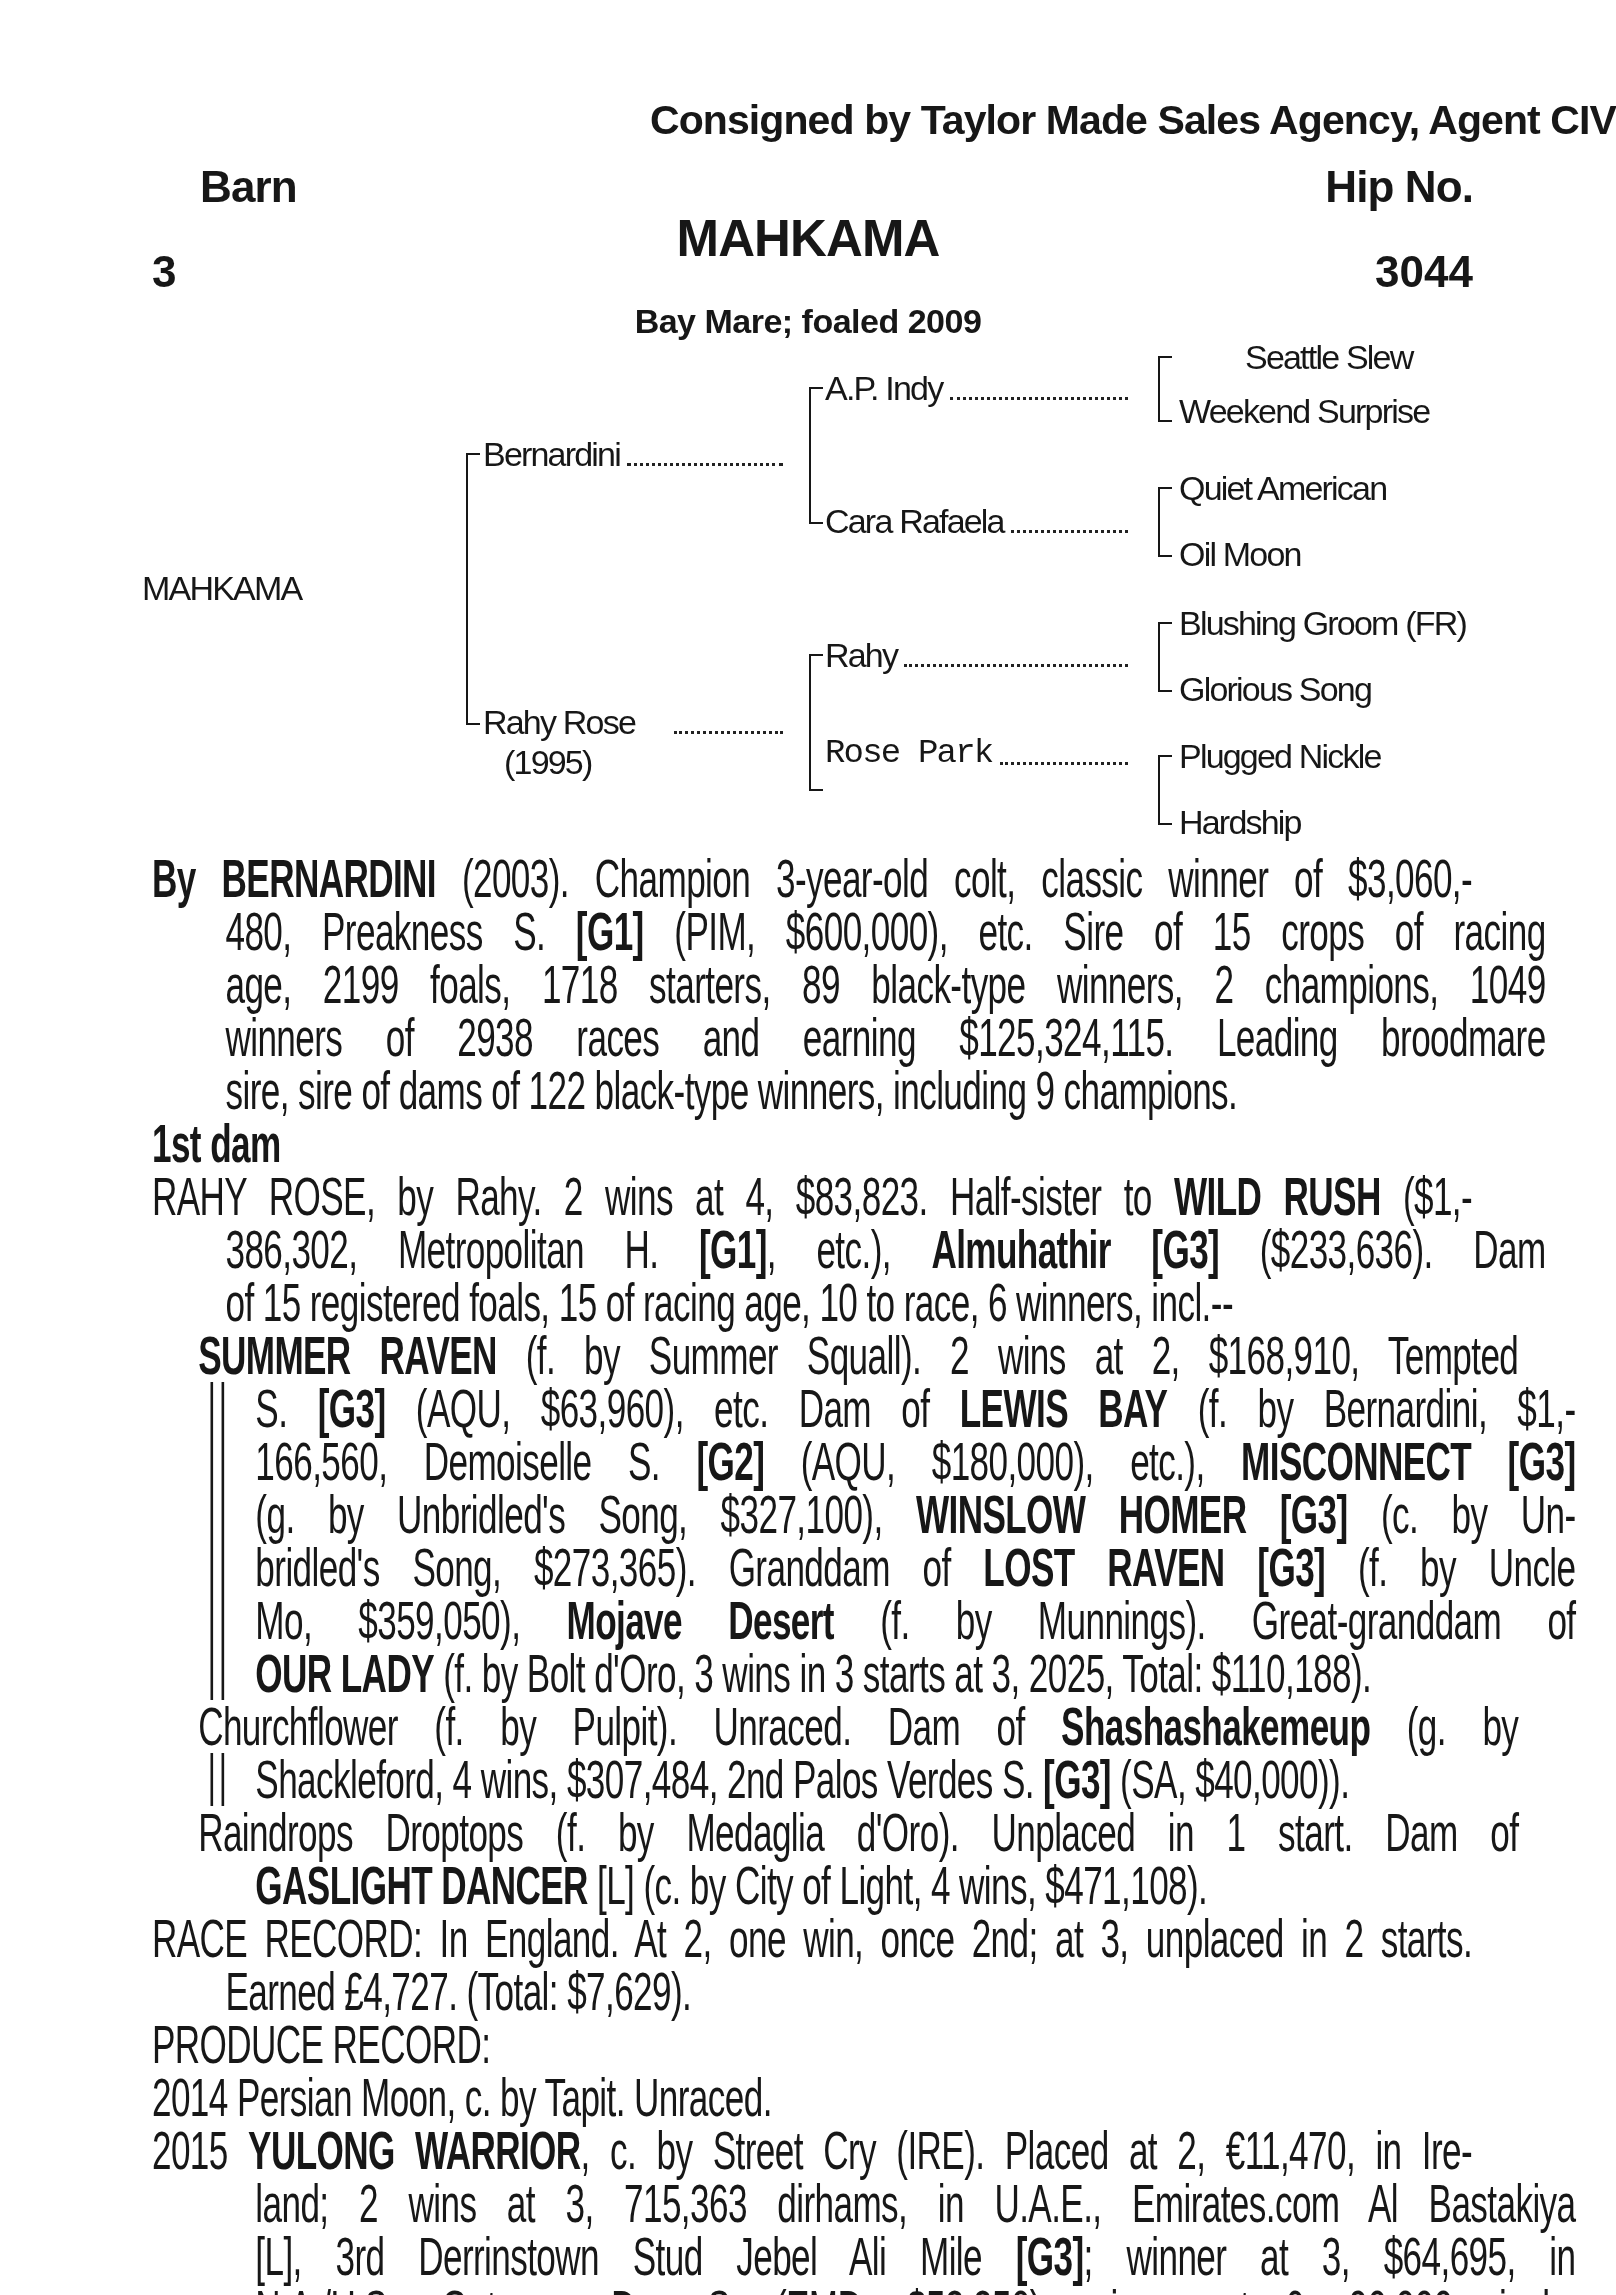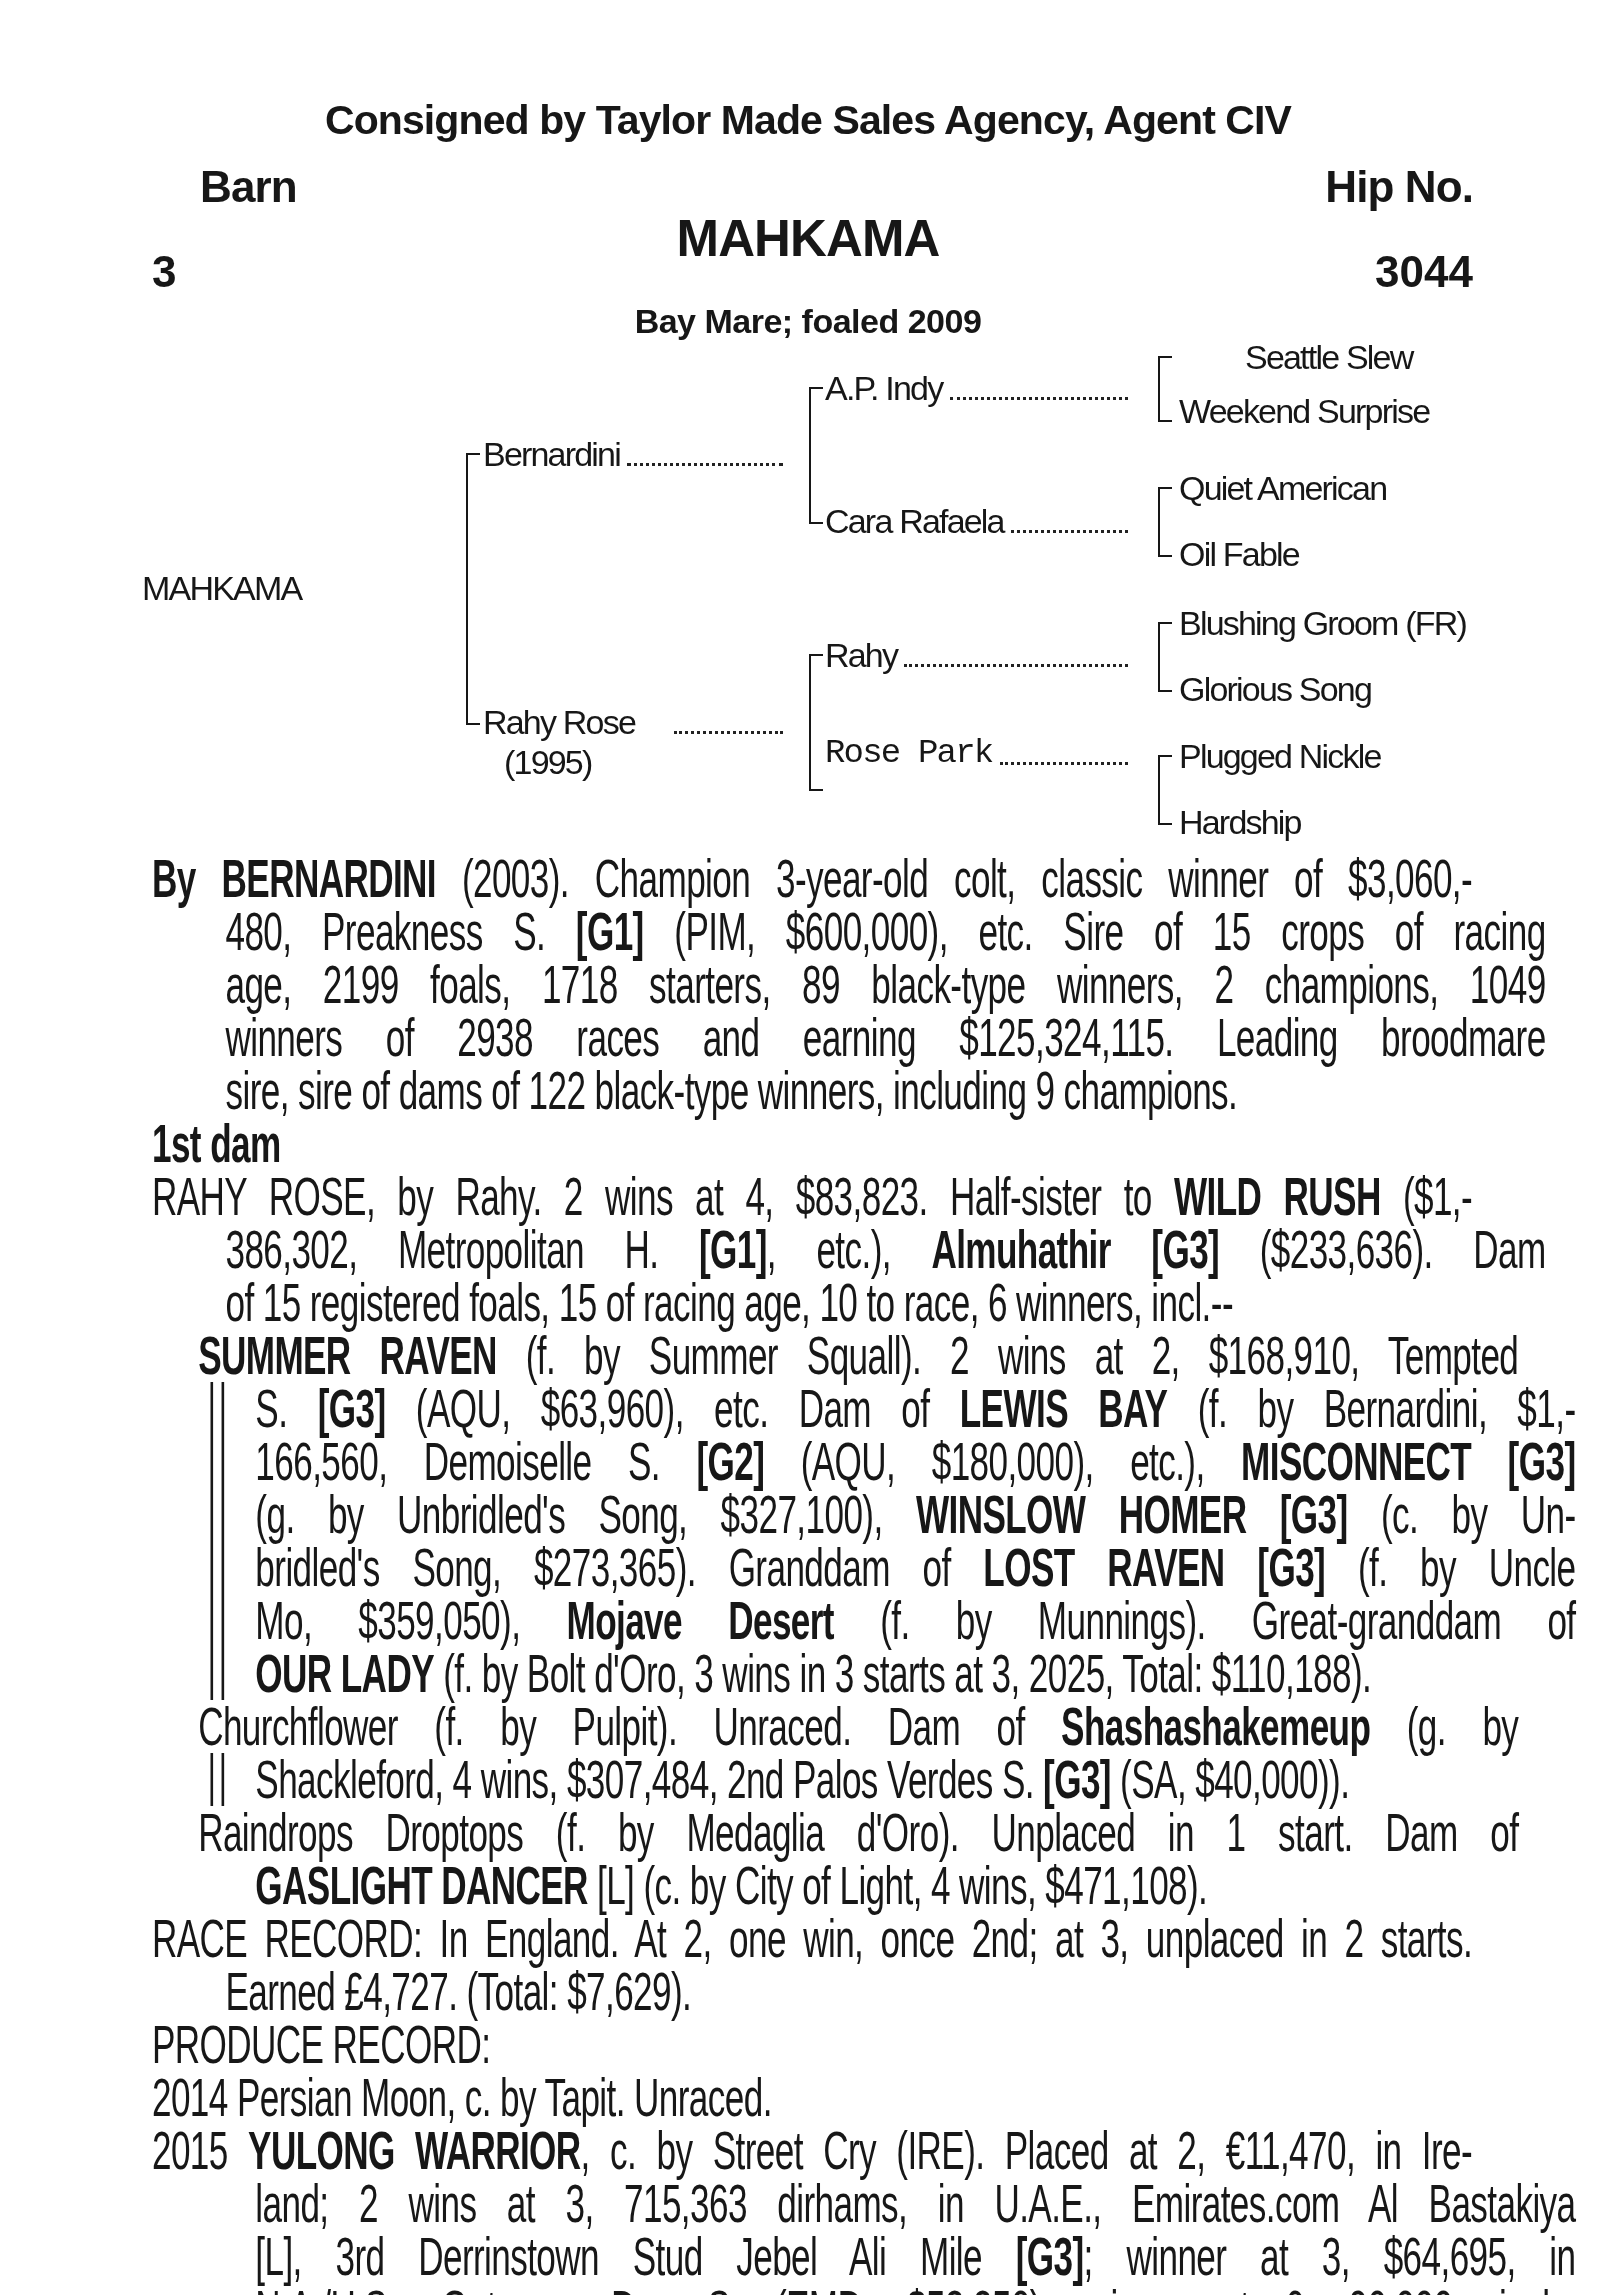--- a/index.html
+++ b/index.html
@@ -1,21 +1,21 @@
 <!DOCTYPE html>
 <html style="font-size:7.3px"><head>
 <meta charset="utf-8">
 <style>
   html,body{margin:0;padding:0;background:#9a9a9a;}
   .page{
     position:relative;width:1616px;height:3227px;background:#ffffff;
     font-family:"Liberation Sans",sans-serif;color:#171717;overflow:hidden;
   }
   
-  .hdr-consigned{position:absolute;top:97px;left:0;width:100%;text-align:center;
+  .hdr-consigned{position:absolute;top:97px;left:0;width:100%;text-align:right;
     font-weight:bold;font-size:41px;line-height:46px;letter-spacing:-0.9px;}
   .hdr-barn-label{position:absolute;top:163px;left:152px;font-weight:bold;font-size:44px;line-height:48px;letter-spacing:-0.9px;margin-left:48px;}
   .hdr-barn-value{position:absolute;top:248px;left:152px;font-weight:bold;font-size:44px;line-height:48px;}
   .hdr-hip-label{position:absolute;top:163px;right:143px;font-weight:bold;font-size:44px;line-height:48px;letter-spacing:-0.9px;text-align:right;margin-left:36px;}
   .hdr-hip-value{position:absolute;top:248px;right:143px;font-weight:bold;font-size:44px;line-height:48px;text-align:right;}
   .hdr-name{position:absolute;top:212px;left:0;width:100%;text-align:center;
     font-weight:bold;font-size:51px;line-height:54px;letter-spacing:-0.9px;}
   .hdr-desc{position:absolute;top:303px;left:0;width:100%;text-align:center;
     font-weight:bold;font-size:34px;line-height:37px;letter-spacing:-0.5px;}
   
@@ -87,21 +87,21 @@
       <div class="pname" style="left: 1245px; top: 336px;">
         <span>Seattle Slew</span>
       </div>
       <div class="pname" style="left: 1179px; top: 390px; justify-content: flex-end;">
         <span>Weekend Surprise</span>
       </div>
       <div class="pname" style="left: 1179px; top: 467px;">
         <span>Quiet American</span>
       </div>
       <div class="pname" style="left: 1179px; top: 533px;">
-        <span>Oil Fable</span>
+        <span>Oil Moon</span>
       </div>
       <div class="pname" style="left: 1179px; top: 602px;">
         <span>Blushing Groom (FR)</span>
       </div>
       <div class="pname" style="left: 1179px; top: 668px;">
         <span>Glorious Song</span>
       </div>
       <div class="pname" style="left: 1179px; top: 735px;">
         <span>Plugged Nickle</span>
       </div>

